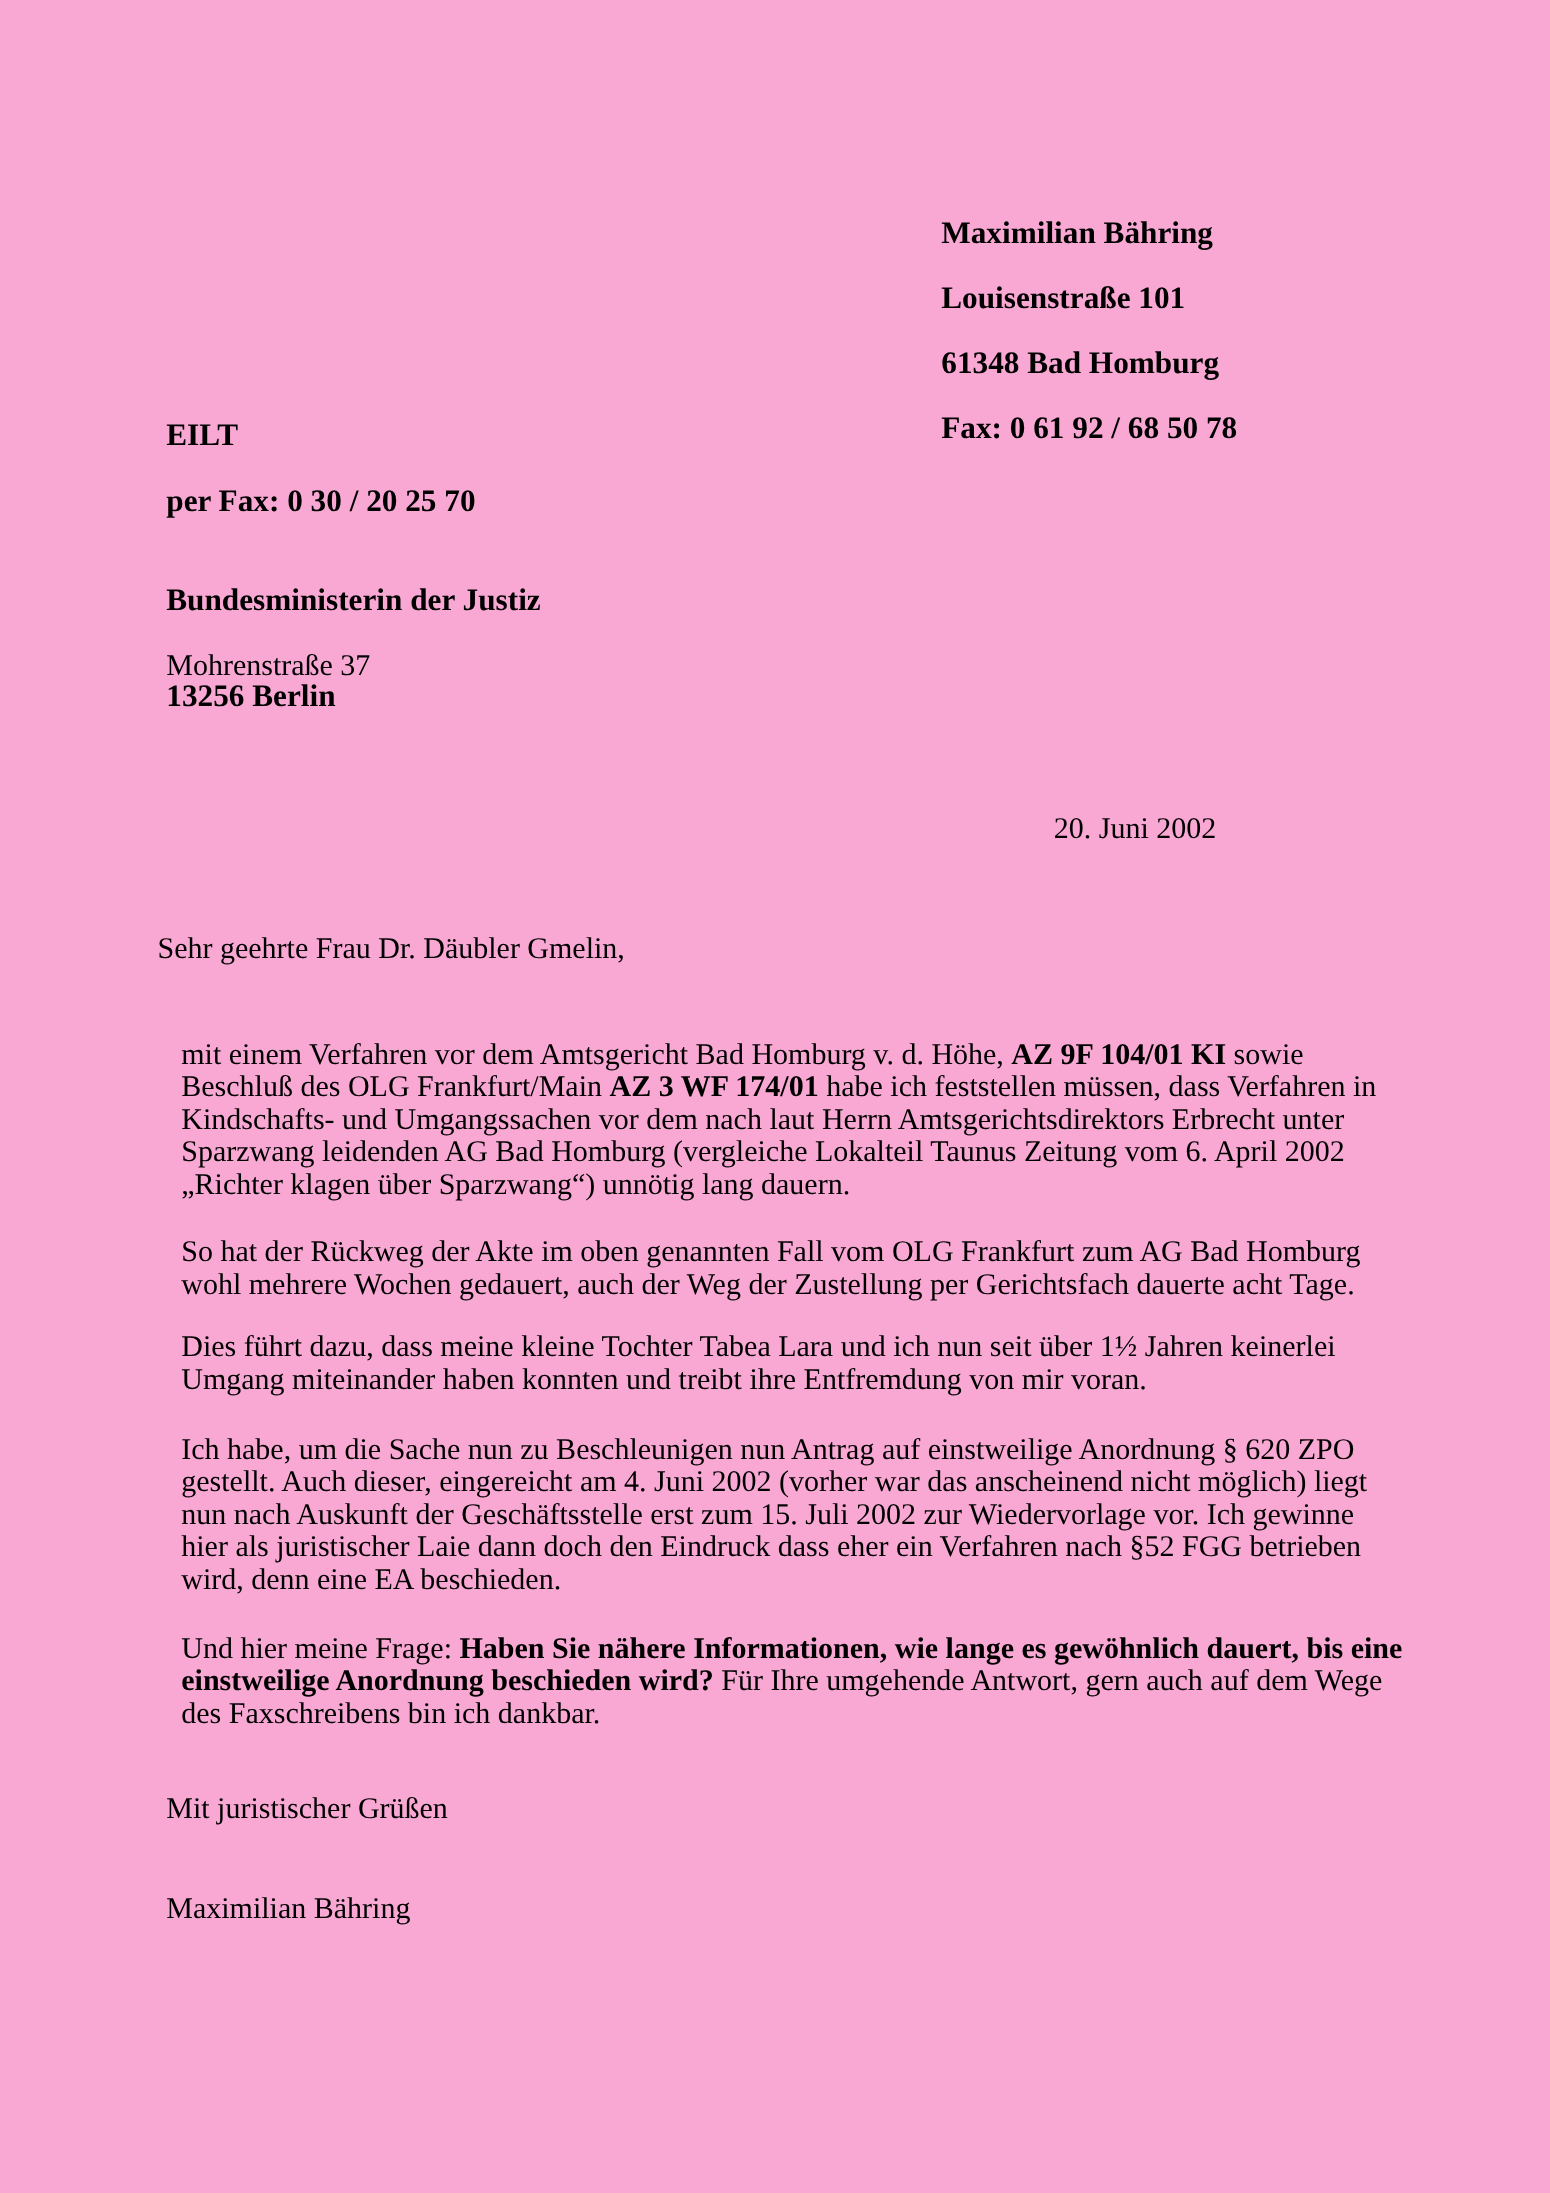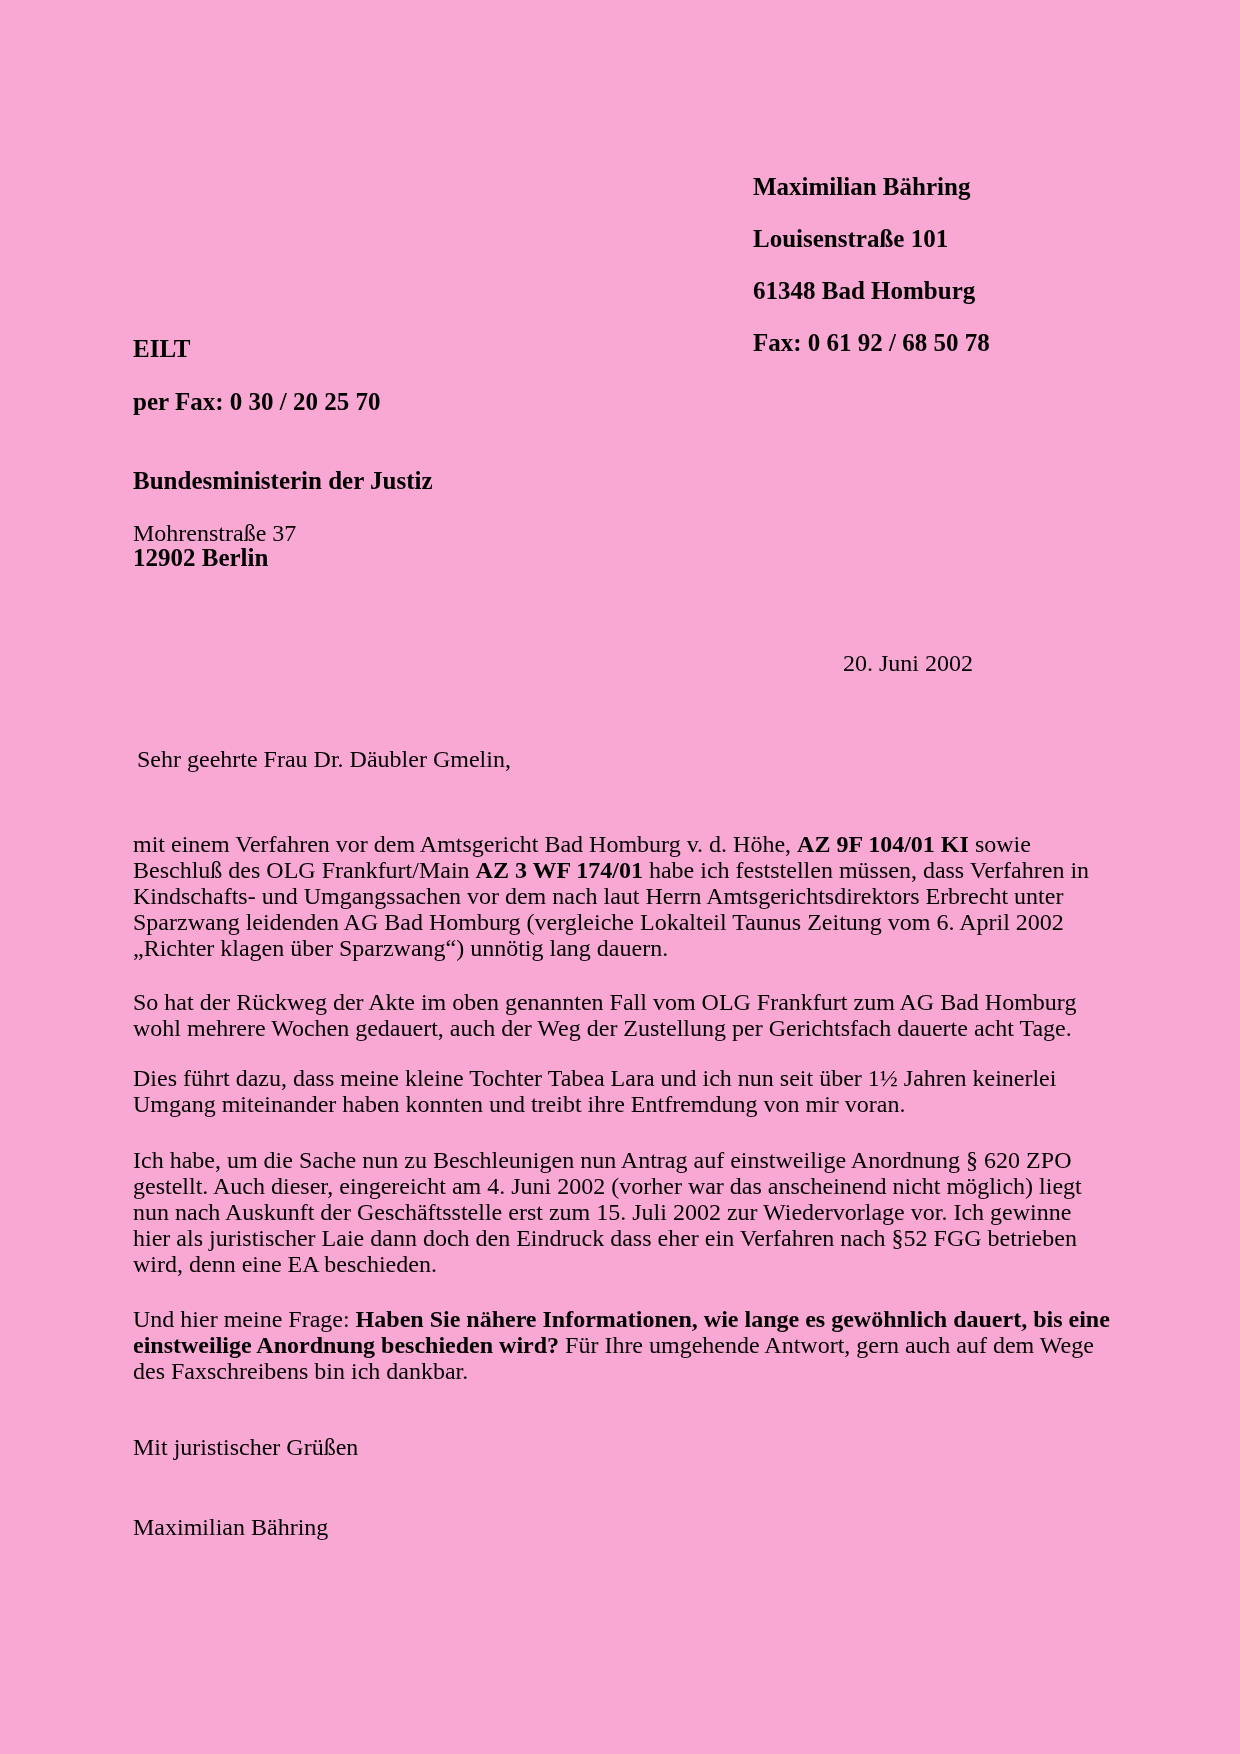--- a/index.html
+++ b/index.html
@@ -23,21 +23,21 @@
     position: absolute;
     font-size: 24px;
     line-height: 26px;
     white-space: pre-line;
   }
   .bold { font-weight: bold; }
   .hdr  { font-size: 25px; }
   .underline { }
   .para {
     position: absolute;
-    left: 133px;
+    left: 145px;
     width: 978px;
     font-size: 24px;
     line-height: 26px;
     text-align: left;
   }
   .seg-bold { font-weight: bold; }
 </style>
 </head>
 <body>
 
@@ -52,25 +52,25 @@
 
   <div class="block hdr bold underline" style="left:133px; top:336px;">EILT</div>
 
   <div class="block hdr bold" style="left:133px; top:389px;">per Fax: 0 30 / 20 25 70</div>
 
   <div class="block" style="left:133px; top:442px;">
     <div class="hdr bold">Bundesministerin der Justiz</div>
     <div>Mohrenstraße 37</div>
   </div>
 
-  <div class="block hdr bold" style="left:133px; top:545px;">12902 Berlin</div>
+  <div class="block hdr bold" style="left:133px; top:545px;">13256 Berlin</div>
 
   <div class="block" style="left:843px; top:617px;margin-top:33px;">20. Juni 2002</div>
 
-  <div class="block" style="left:137px; top:746px;">Sehr geehrte Frau Dr. Däubler Gmelin,</div>
+  <div class="block" style="left:126px; top:746px;">Sehr geehrte Frau Dr. Däubler Gmelin,</div>
 
   <div class="para" style="top:831px;">
     <span>mit einem Verfahren vor dem Amtsgericht Bad Homburg v. d. Höhe, </span><span class="seg-bold">AZ 9F 104/01 KI</span><span> sowie Beschluß des OLG Frankfurt/Main </span><span class="seg-bold">AZ 3 WF 174/01</span><span> habe ich feststellen müssen, dass Verfahren in Kindschafts- und Umgangssachen vor dem nach laut Herrn Amtsgerichtsdirektors Erbrecht unter Sparzwang leidenden AG Bad Homburg (vergleiche Lokalteil Taunus Zeitung vom 6. April 2002 „Richter klagen über Sparzwang“) unnötig lang dauern.</span>
   </div>
 
   <div class="para" style="top:989px;">So hat der Rückweg der Akte im oben genannten Fall vom OLG Frankfurt zum AG Bad Homburg wohl mehrere Wochen gedauert, auch der Weg der Zustellung per Gerichtsfach dauerte acht Tage.</div>
 
   <div class="para" style="top:1065px;">Dies führt dazu, dass meine kleine Tochter Tabea Lara und ich nun seit über 1½ Jahren keinerlei Umgang miteinander haben konnten und treibt ihre Entfremdung von mir voran.</div>
 
   <div class="para" style="top:1147px;">Ich habe, um die Sache nun zu Beschleunigen nun Antrag auf einstweilige Anordnung § 620 ZPO gestellt. Auch dieser, eingereicht am 4. Juni 2002 (vorher war das anscheinend nicht möglich) liegt nun nach Auskunft der Geschäftsstelle erst zum 15. Juli 2002 zur Wiedervorlage vor. Ich gewinne hier als juristischer Laie dann doch den Eindruck dass eher ein Verfahren nach §52 FGG betrieben wird, denn eine EA beschieden.</div>

